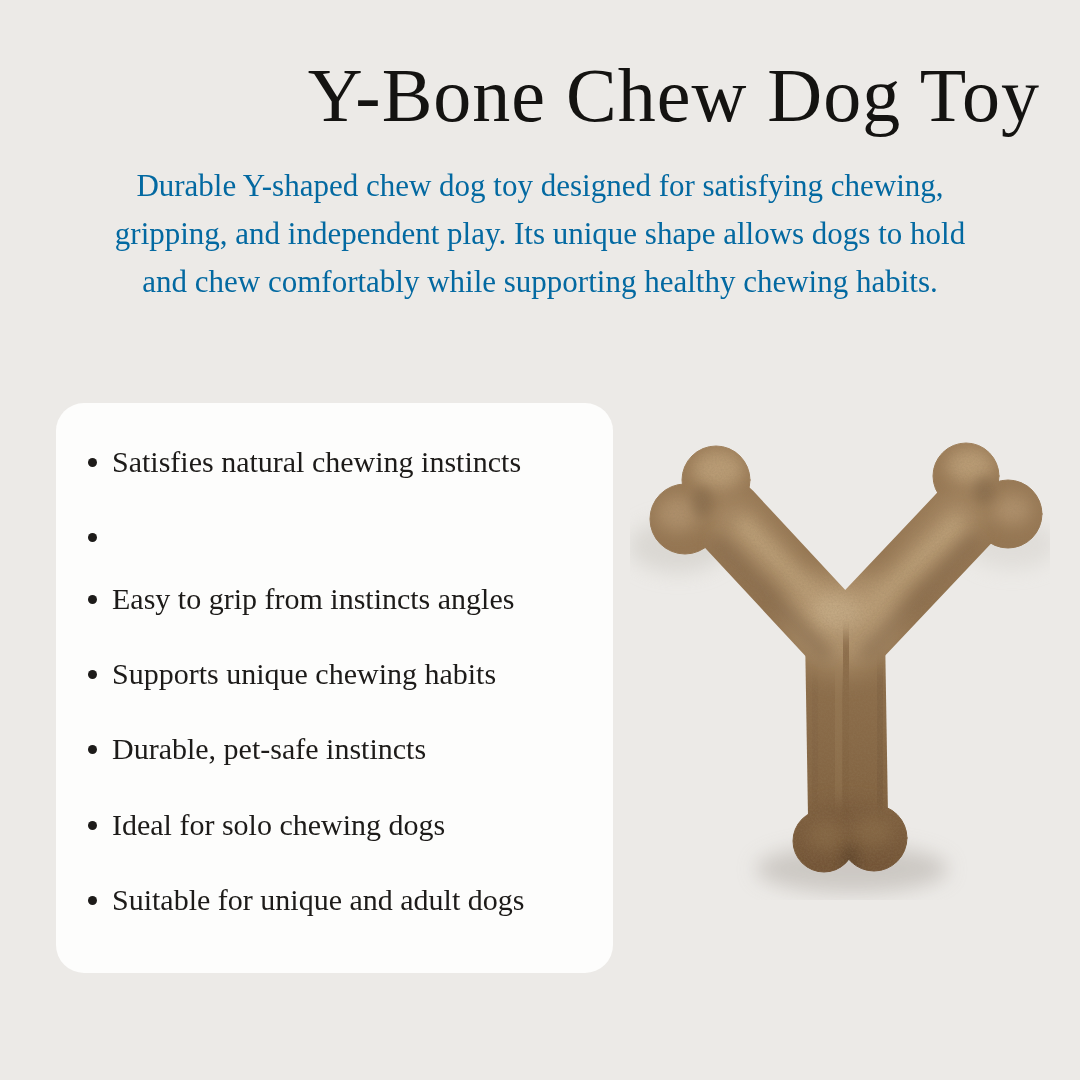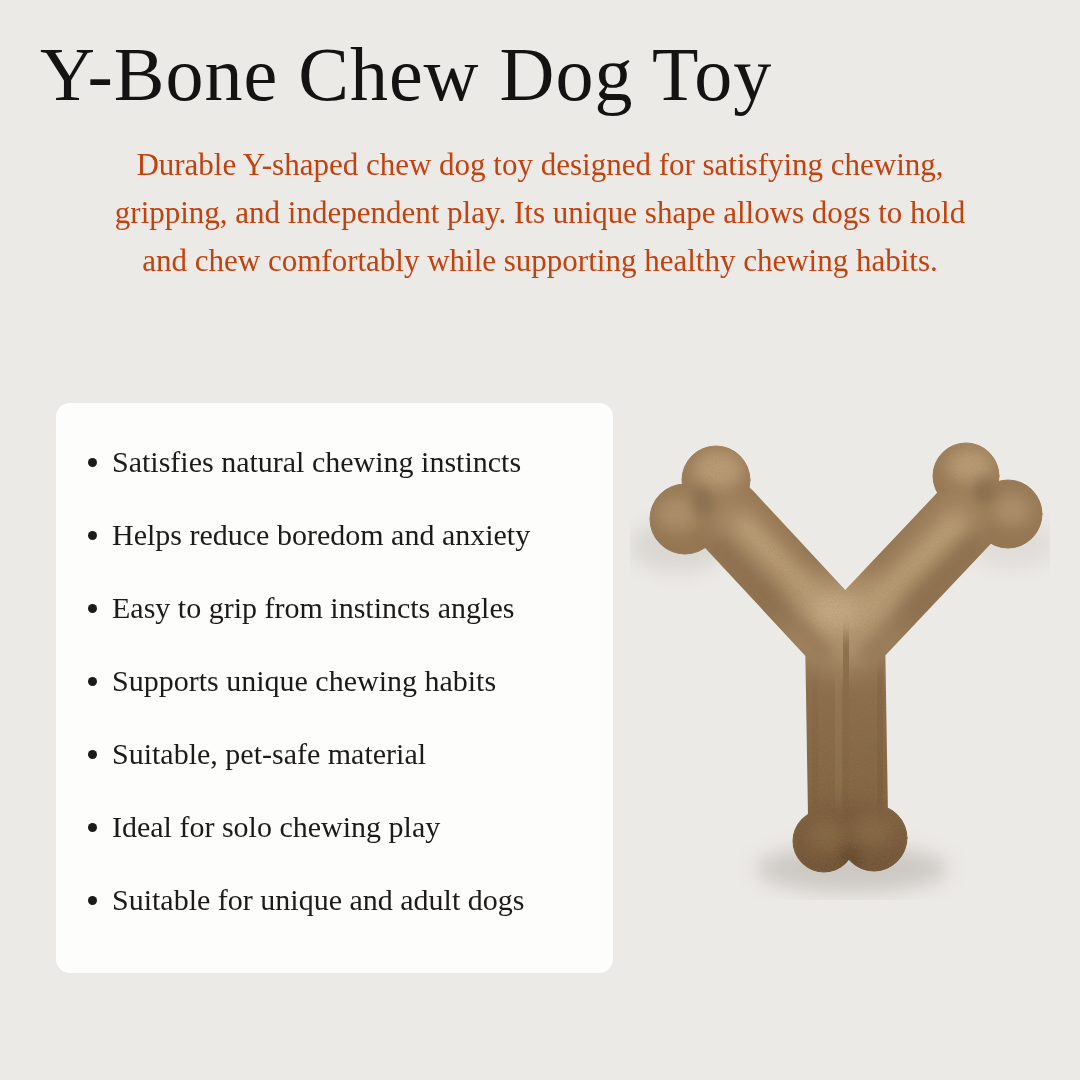--- a/index.html
+++ b/index.html
@@ -5,42 +5,42 @@
   html, body { margin: 0; padding: 0; }
   body {
     width: 1080px; height: 1080px;
     background: #ECEAE7;
     font-family: "Liberation Serif", serif;
     position: relative;
     overflow: hidden;
     color: #1c1a18;
   }
   .page-title {
-    margin: 35px 40px 0;
-    text-align: left;
+    margin: 56px 40px 0;
+    text-align: right;
     font-size: 76px;
     font-weight: 400;
     letter-spacing: 1px;
     line-height: 1.05;
     color: #141311;
   }
   .product-description {
     width: 880px;
     margin: 26px auto 0;
     text-align: center;
     font-size: 31px;
     line-height: 48px;
-    color: #c2410c;
+    color: #0369a1;
   }
   .features-card {
     position: absolute;
     left: 56px; top: 403px;
     width: 557px; height: 570px;
     background: #FDFDFC;
-    border-radius: 14px;
+    border-radius: 28px;
     box-sizing: border-box;
   }
   .features-list {
     list-style: none;
     margin: 0;
     padding: 40px 24px 54px 32px;
     height: 100%;
     box-sizing: border-box;
     display: flex;
     flex-direction: column;
@@ -77,37 +77,36 @@
 <p class="product-description">Durable Y-shaped chew dog toy designed for satisfying chewing, gripping, and independent play. Its unique shape allows dogs to hold and chew comfortably while supporting healthy chewing habits.</p>
 
 <section class="features-card">
   <ul class="features-list">
     <li class="feature-item">
       <span class="bullet-dot"></span>
       <span>Satisfies natural chewing instincts</span>
     </li>
     <li class="feature-item">
       <span class="bullet-dot"></span>
-      <span>Helps reduce boredom and anxiety</span>
     </li>
     <li class="feature-item">
       <span class="bullet-dot"></span>
       <span>Easy to grip from instincts angles</span>
     </li>
     <li class="feature-item">
       <span class="bullet-dot"></span>
       <span>Supports unique chewing habits</span>
     </li>
     <li class="feature-item">
       <span class="bullet-dot"></span>
-      <span>Suitable, pet-safe material</span>
+      <span>Durable, pet-safe instincts</span>
     </li>
     <li class="feature-item">
       <span class="bullet-dot"></span>
-      <span>Ideal for solo chewing play</span>
+      <span>Ideal for solo chewing dogs</span>
     </li>
     <li class="feature-item">
       <span class="bullet-dot"></span>
       <span>Suitable for unique and adult dogs</span>
     </li>
   </ul>
 </section>
 
 <figure class="product-figure" role="img" aria-label="y-bone-chew-toy-photo">
   <svg viewBox="0 0 420 480" xmlns="http://www.w3.org/2000/svg">

